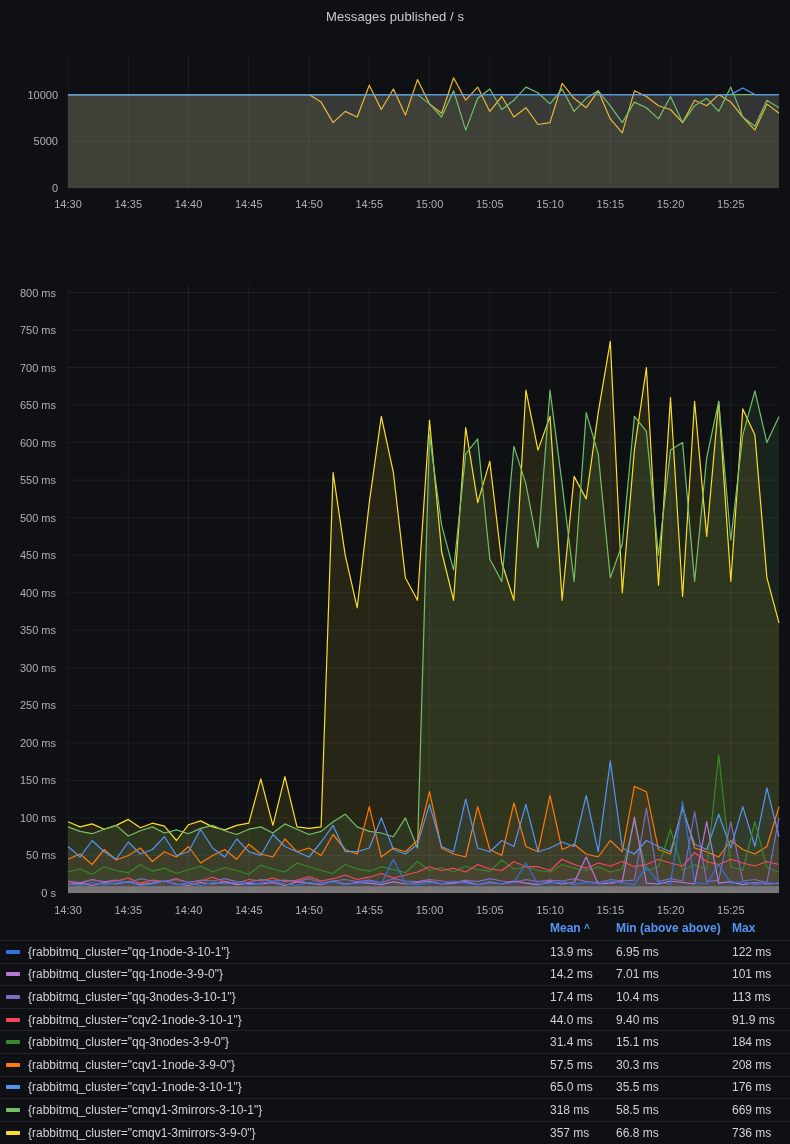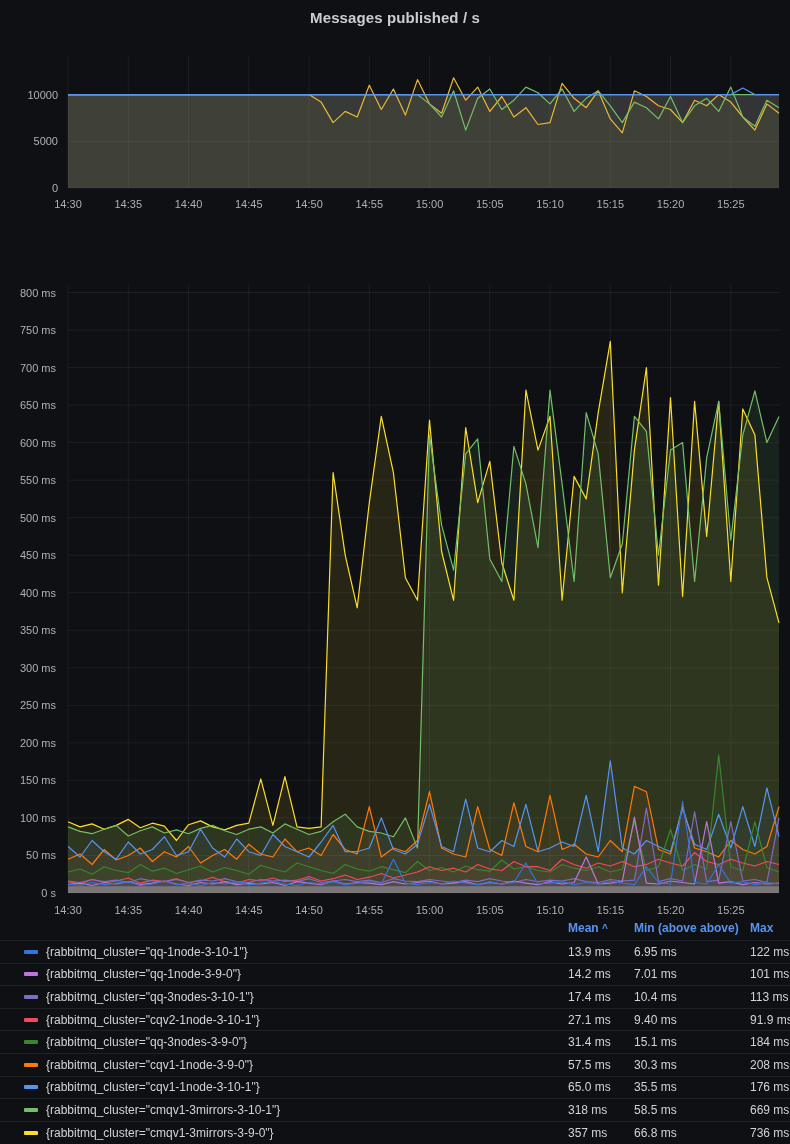--- a/index.html
+++ b/index.html
@@ -2,29 +2,29 @@
 <html><head>
 <meta charset="utf-8">
 <style>
   html,body{margin:0;padding:0;background:#0e1014;}
   .page{position:relative;width:790px;height:1144px;background:#0e1014;overflow:hidden;
         font-family:"Liberation Sans",sans-serif;}
   .panel{position:absolute;left:0;width:790px;}
   #p1{top:0;height:230px;}
   #p2{top:230px;height:914px;}
   .panel-title{position:absolute;left:0;width:100%;text-align:center;color:#cccdd2;
-        font-size:15px;font-weight:700;letter-spacing:.1px;cursor:pointer;}
+        font-size:13px;font-weight:400;letter-spacing:.1px;cursor:pointer;}
   #p1 .panel-title{top:9px;}
   #p2 .panel-title{top:7px;}
   svg{position:absolute;left:0;display:block;}
   #chart1{top:0;}
   #chart2{top:0;}
   .legend{position:absolute;left:0;top:686px;width:790px;height:228px;font-size:12px;}
   .lrow{display:grid;grid-template-columns:544px 66px 116px auto;align-items:center;
-        padding-left:24px;box-sizing:border-box;}
+        padding-left:6px;box-sizing:border-box;}
   .lhead{height:24px;color:#5794F2;font-weight:700;}
   .lhead .cell{white-space:nowrap;}
   .rows .lrow{height:22.6px;border-top:1px solid #1f2227;color:#d2d3d7;}
   .labelcell{display:flex;align-items:center;gap:8px;min-width:0;cursor:pointer;}
   .swatch{width:14px;height:4px;border-radius:1px;flex:0 0 auto;}
   .series-label{white-space:nowrap;overflow:hidden;text-overflow:ellipsis;}
   .num{white-space:nowrap;}
   .sort-caret{font-size:10px;}
 </style>
 </head>
@@ -192,21 +192,21 @@
             </div>
             <div class="num">17.4 ms</div>
             <div class="num">10.4 ms</div>
             <div class="num">113 ms</div>
           </div>
           <div class="lrow">
             <div class="labelcell">
               <span class="swatch" style="background: rgb(242, 73, 92);"></span>
               <span class="series-label">{rabbitmq_cluster="cqv2-1node-3-10-1"}</span>
             </div>
-            <div class="num">27.1 ms</div>
+            <div class="num">44.0 ms</div>
             <div class="num">9.40 ms</div>
             <div class="num">91.9 ms</div>
           </div>
           <div class="lrow">
             <div class="labelcell">
               <span class="swatch" style="background: rgb(55, 135, 45);"></span>
               <span class="series-label">{rabbitmq_cluster="qq-3nodes-3-9-0"}</span>
             </div>
             <div class="num">31.4 ms</div>
             <div class="num">15.1 ms</div>

